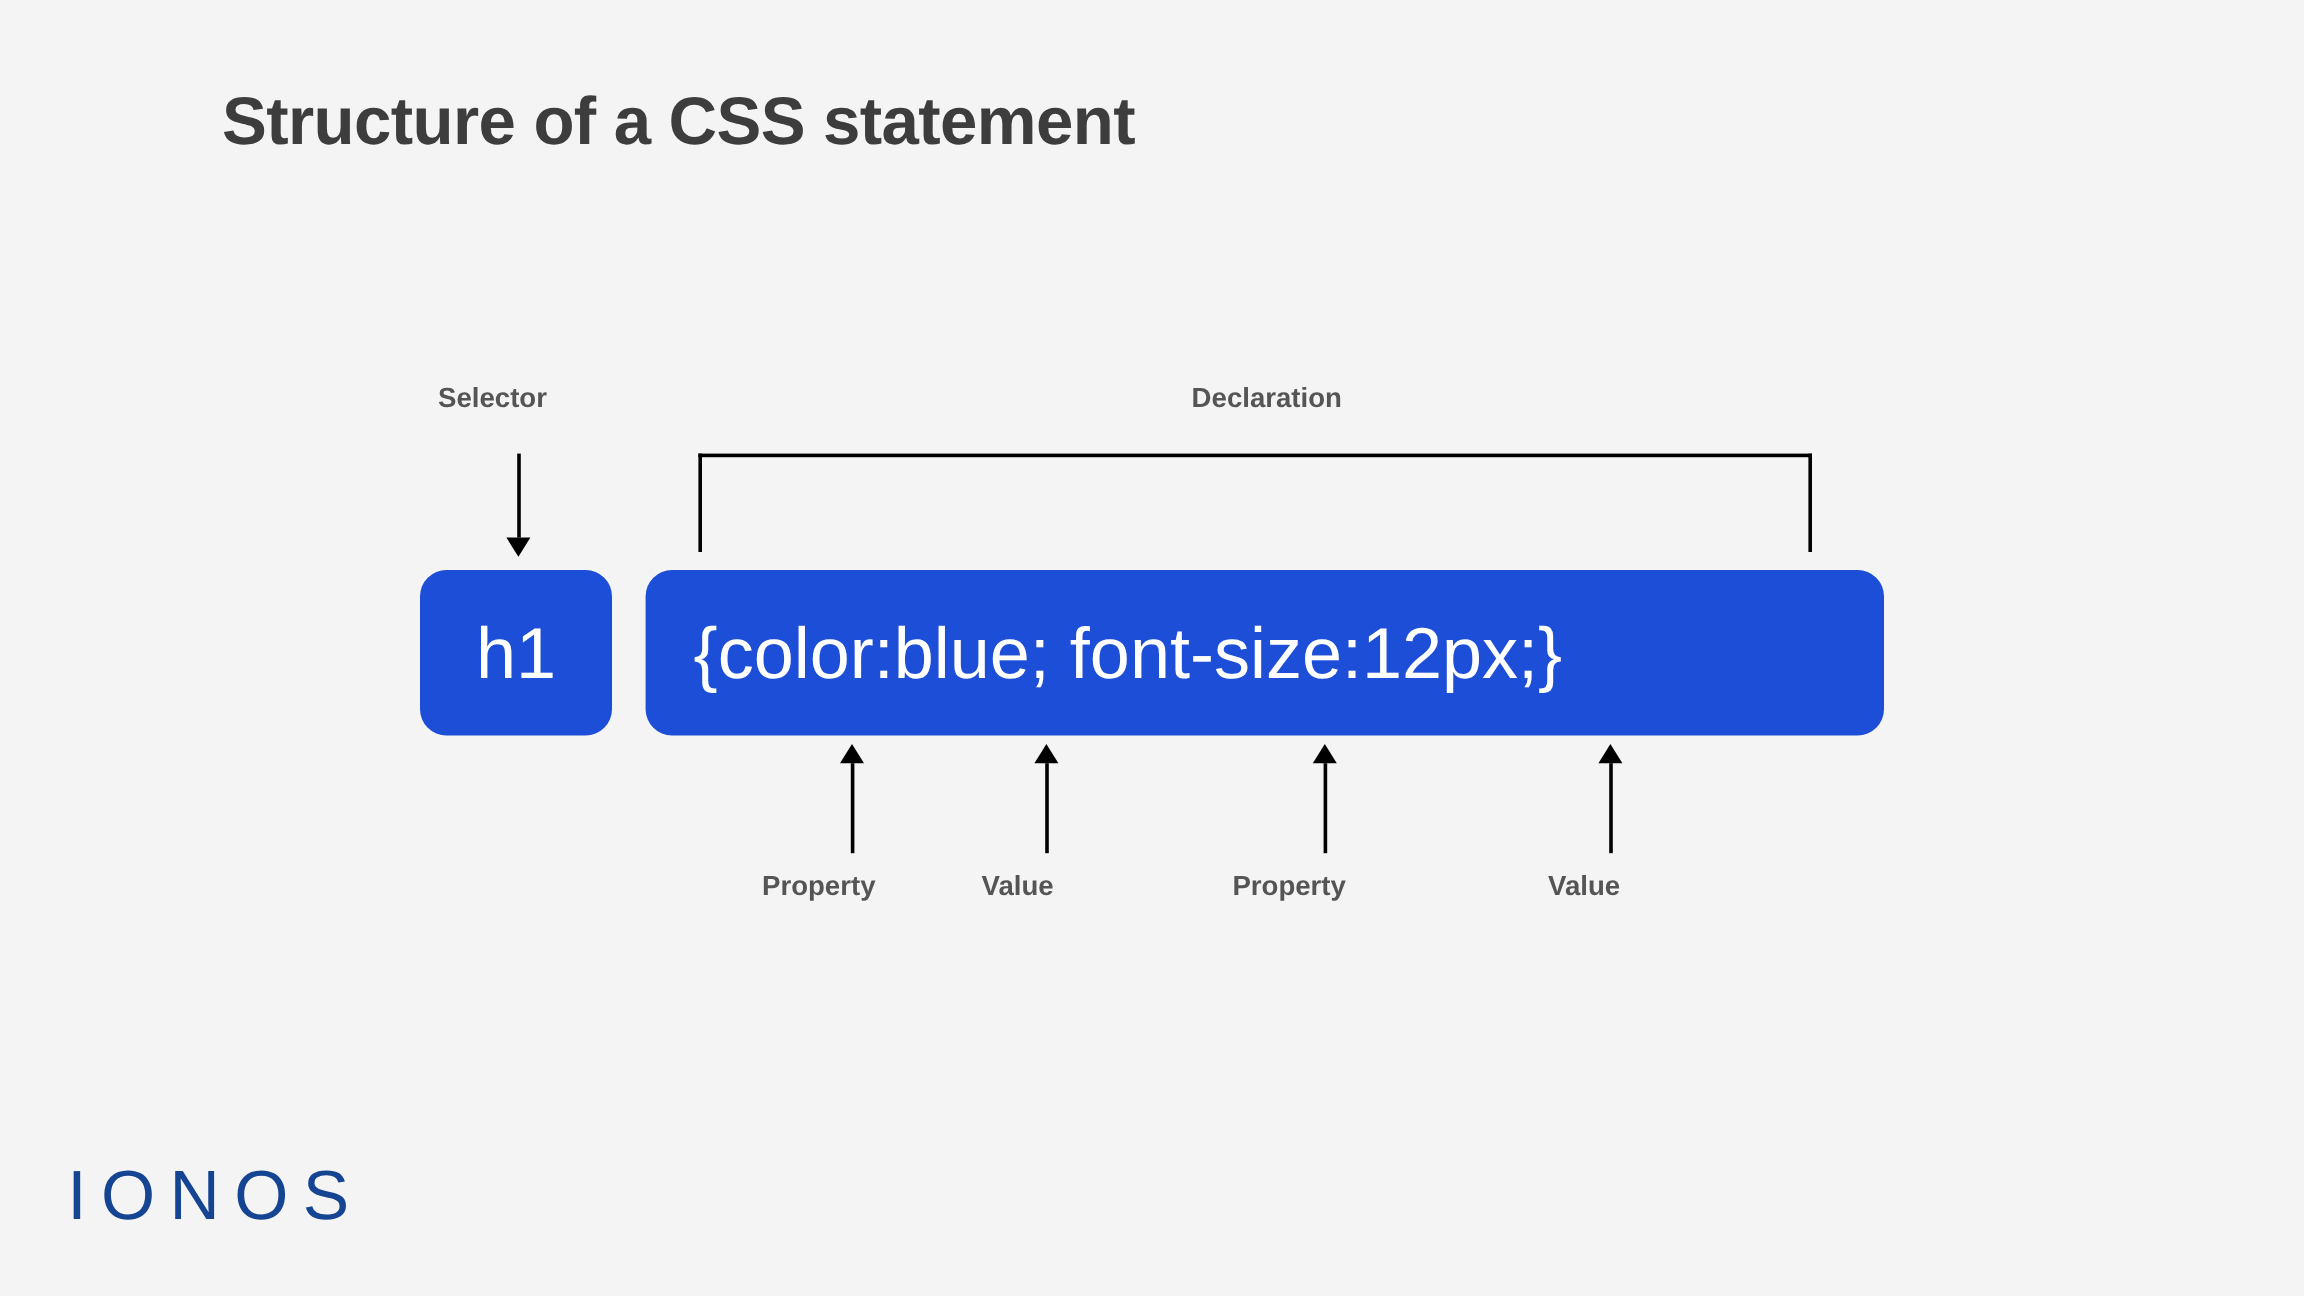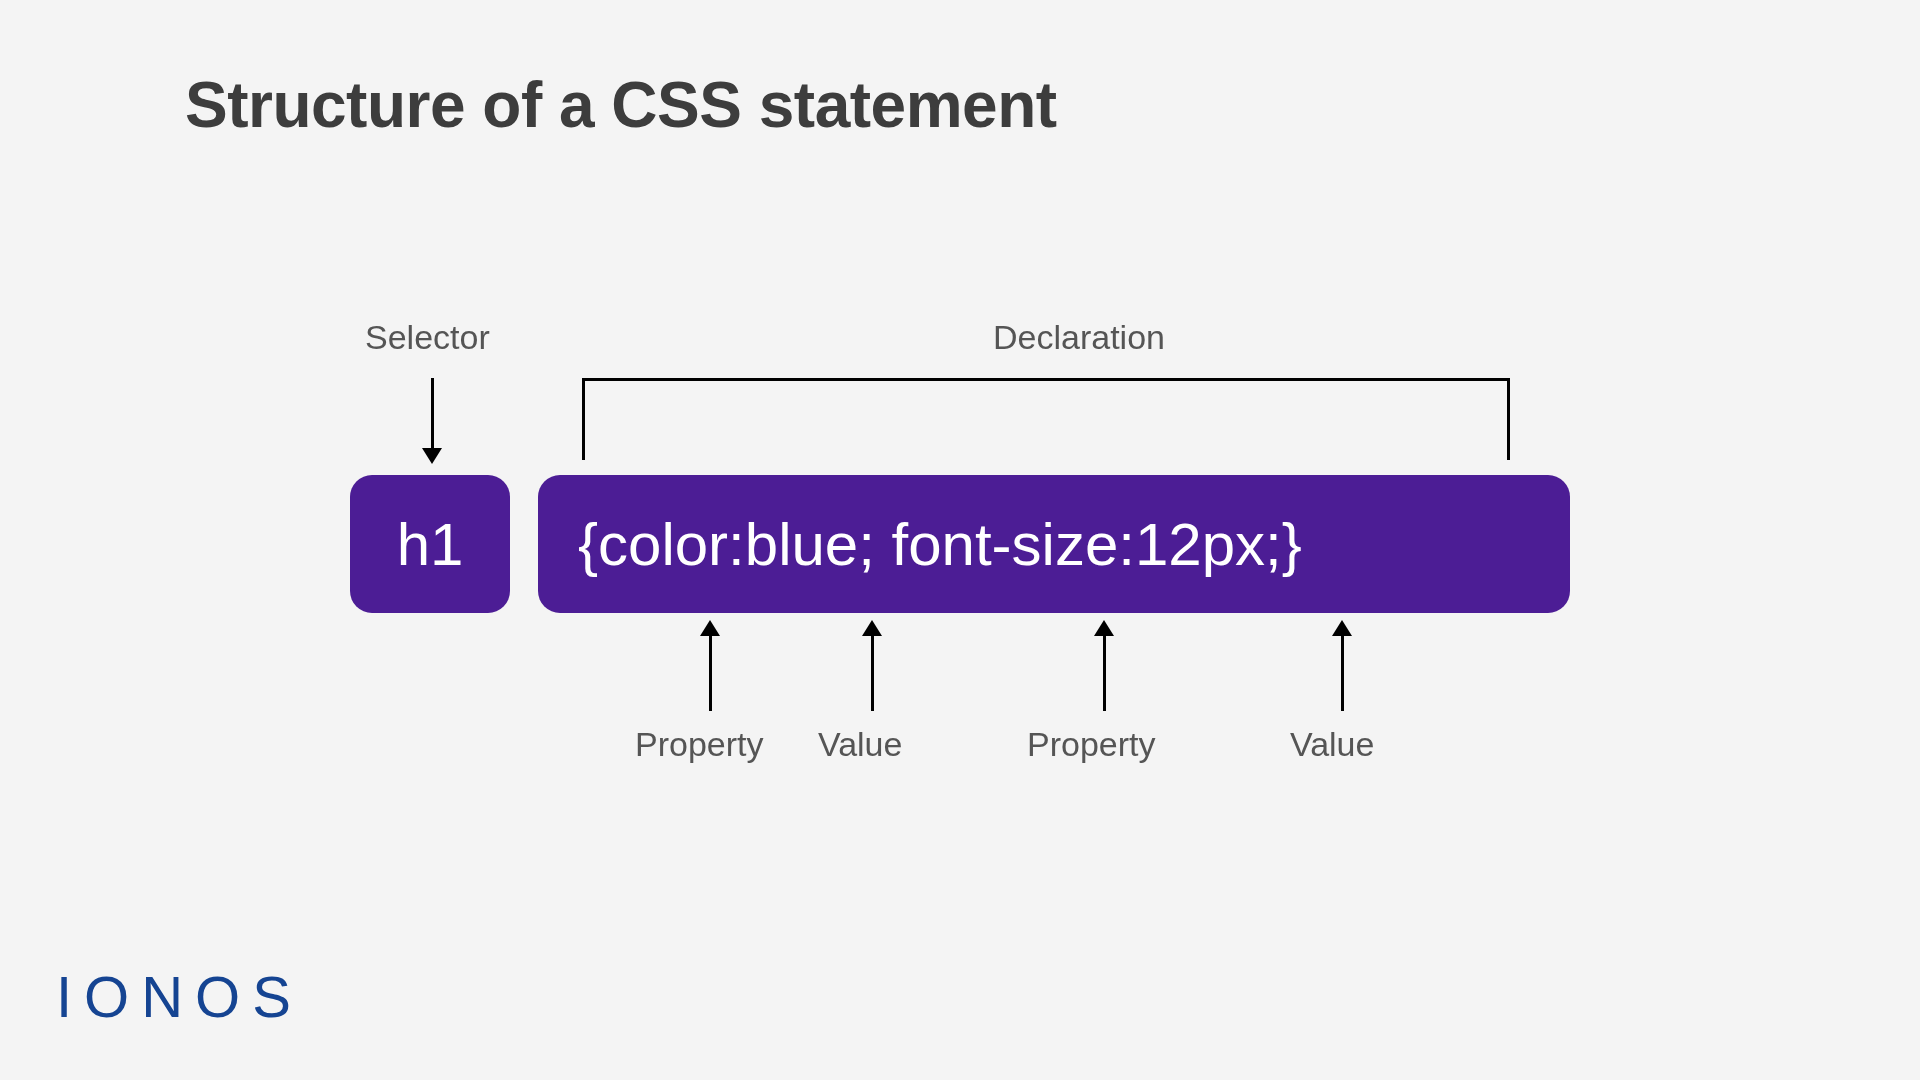--- a/index.html
+++ b/index.html
@@ -8,41 +8,41 @@
     height: 1080px;
     background: #f4f4f4;
     font-family: "Segoe UI", "Helvetica Neue", Arial, sans-serif;
     position: relative;
     overflow: hidden;
   }
   .title {
     position: absolute;
     left: 185px;
     top: 68px;
-    font-size: 64px;
+    font-size: 56px;
     font-weight: 700;
     color: #3d3d3d;
     letter-spacing: -0.5px;
   }
   .label {
     position: absolute;
-    font-size: 34px;
-    font-weight: 400;
+    font-size: 23px;
+    font-weight: 700;
     color: #555555;
   }
   .label-selector { left: 365px; top: 318px; }
   .label-declaration { left: 993px; top: 318px; }
   .label-property1 { left: 635px; top: 725px; }
   .label-value1    { left: 818px; top: 725px; }
   .label-property2 { left: 1027px; top: 725px; }
   .label-value2    { left: 1290px; top: 725px; }
 
   .box {
     position: absolute;
-    background: #4c1d95;
+    background: #1d4ed8;
     color: #ffffff;
     border-radius: 22px;
     display: flex;
     align-items: center;
     justify-content: center;
     font-size: 60px;
     font-weight: 400;
     height: 138px;
   }
   .box-selector {

